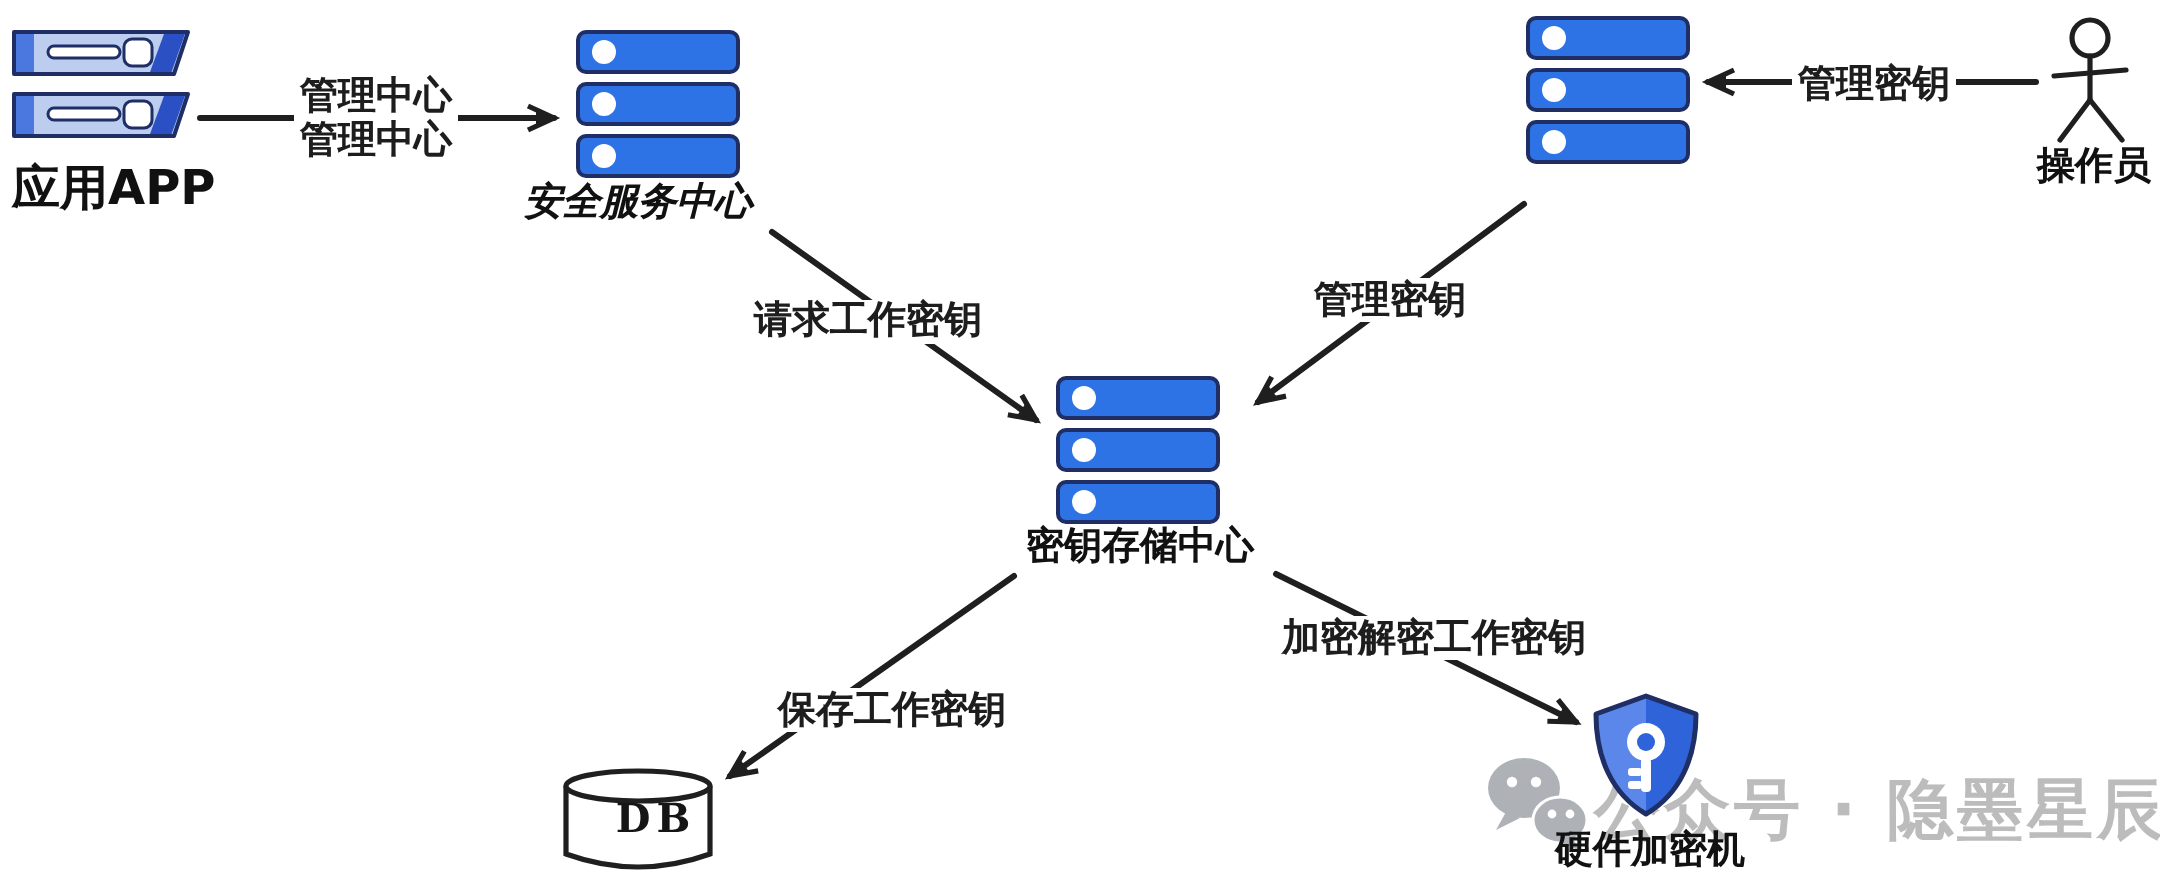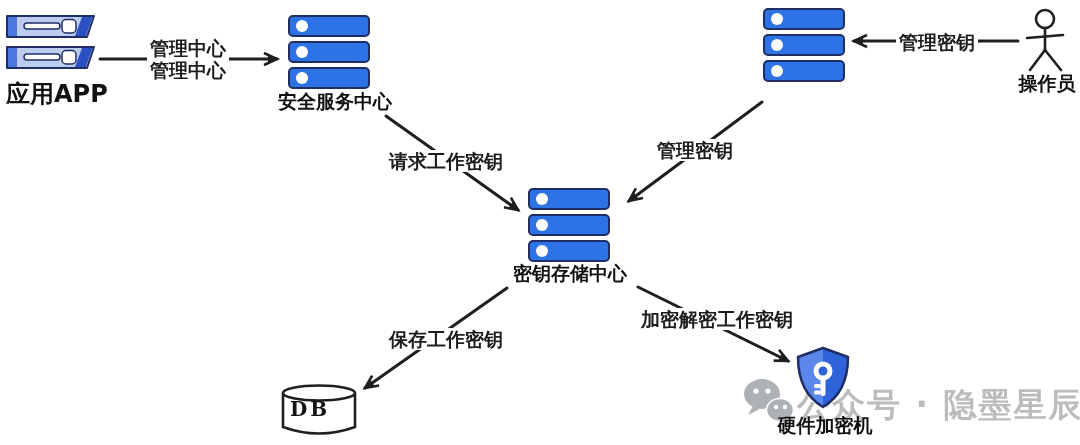--- a/index.html
+++ b/index.html
@@ -72,24 +72,24 @@
     <line class="edge" x1="1018" y1="41" x2="854" y2="41" marker-end="url(#ah)"></line>
     <line class="edge" x1="762" y1="102" x2="629" y2="201" marker-end="url(#ah)"></line>
     <line class="edge" x1="507" y1="288" x2="365" y2="388" marker-end="url(#ah)"></line>
     <line class="edge" x1="638" y1="287" x2="788" y2="361" marker-end="url(#ah)"></line>
   </svg>
 
   <div class="edge-label two-line" style="left:147px;top:37px;">
     <span class="ln">管理中心</span>
     <span class="ln">管理中心</span>
   </div>
-  <div class="edge-label" style="left:386px;top:150px;">请求工作密钥</div>
+  <div class="edge-label" style="left:374px;top:150px;font-family:Liberation Serif, serif;">请求工作密钥</div>
   <div class="edge-label" style="left:896px;top:31px;">管理密钥</div>
   <div class="edge-label" style="left:654px;top:139px;">管理密钥</div>
-  <div class="edge-label" style="left:386px;top:328px;">保存工作密钥</div>
+  <div class="edge-label" style="left:386px;top:344px;">保存工作密钥</div>
   <div class="edge-label" style="left:638px;top:308px;text-align:center;">加密解密工作密钥</div>
 
   <svg class="abs" style="left:6px;top:15px;" width="90" height="54" viewBox="0 0 90 54">
     <g>
       <polygon class="app-body" points="1,1 88,1 81,22 1,22"></polygon>
       <rect class="app-strip" x="2" y="2" width="9" height="19"></rect>
       <polygon class="app-strip-dark" points="76,2 86.5,2 79.8,21 69,21"></polygon>
       <rect class="app-white" x="18" y="8" width="36" height="6" rx="3"></rect>
       <rect class="app-white" x="56" y="4.5" width="14" height="13.5" rx="4"></rect>
     </g>
@@ -104,21 +104,21 @@
   <div class="node-label" style="left:6px;top:84px;width:92px;font-size:24px;">应用APP</div>
 
   <svg class="abs" style="left:288px;top:15px;" width="82" height="74" viewBox="0 0 82 74">
     <rect class="bar" x="1" y="1" width="80" height="20" rx="4"></rect>
     <rect class="bar" x="1" y="27" width="80" height="20" rx="4"></rect>
     <rect class="bar" x="1" y="53" width="80" height="20" rx="4"></rect>
     <circle class="bar-dot" cx="14" cy="11" r="6"></circle>
     <circle class="bar-dot" cx="14" cy="37" r="6"></circle>
     <circle class="bar-dot" cx="14" cy="63" r="6"></circle>
   </svg>
-  <div class="node-label" style="left:274px;top:91px;width:122px;">安全服务中心</div>
+  <div class="node-label" style="left:258px;top:91px;width:122px;font-style:italic;">安全服务中心</div>
 
   <svg class="abs" style="left:763px;top:8px;" width="82" height="74" viewBox="0 0 82 74">
     <rect class="bar" x="1" y="1" width="80" height="20" rx="4"></rect>
     <rect class="bar" x="1" y="27" width="80" height="20" rx="4"></rect>
     <rect class="bar" x="1" y="53" width="80" height="20" rx="4"></rect>
     <circle class="bar-dot" cx="14" cy="11" r="6"></circle>
     <circle class="bar-dot" cx="14" cy="37" r="6"></circle>
     <circle class="bar-dot" cx="14" cy="63" r="6"></circle>
   </svg>
 
@@ -138,21 +138,21 @@
     <circle class="bar-dot" cx="14" cy="11" r="6"></circle>
     <circle class="bar-dot" cx="14" cy="37" r="6"></circle>
     <circle class="bar-dot" cx="14" cy="63" r="6"></circle>
   </svg>
   <div class="node-label" style="left:509px;top:263px;width:122px;">密钥存储中心</div>
 
   <svg class="abs" style="left:281px;top:383px;" width="76" height="58" viewBox="0 0 76 58">
     <path class="ink-shape" d="M2,10 L2,44 Q38,57 74,44 L74,10"></path>
     <ellipse class="ink-shape" cx="38" cy="10" rx="36" ry="7.5"></ellipse>
   </svg>
-  <div class="node-label db-text" style="left:272px;top:399px;width:76px;">DB</div>
+  <div class="node-label db-text" style="left:290px;top:399px;width:76px;">DB</div>
 
   <svg class="abs" style="left:795px;top:346px;" width="56" height="64" viewBox="0 0 56 64">
     <path d="M28,2 L53,11 C53,33 45,51 28,61 C11,51 3,33 3,11 Z" style="fill:var(--shield-right)"></path>
     <path d="M28,2 L3,11 C3,33 11,51 28,61 Z" style="fill:var(--shield-left)"></path>
     <path class="shield-outline" d="M28,2 L53,11 C53,33 45,51 28,61 C11,51 3,33 3,11 Z"></path>
     <circle cx="28" cy="25" r="9.5" fill="#ffffff"></circle>
     <circle cx="28" cy="25" r="4.5" style="fill:var(--shield-right)"></circle>
     <rect x="25.5" y="33" width="5" height="17" rx="2" fill="#ffffff"></rect>
     <rect x="19" y="38" width="7" height="4" rx="1.5" fill="#ffffff"></rect>
     <rect x="19" y="44.5" width="7" height="4" rx="1.5" fill="#ffffff"></rect>

